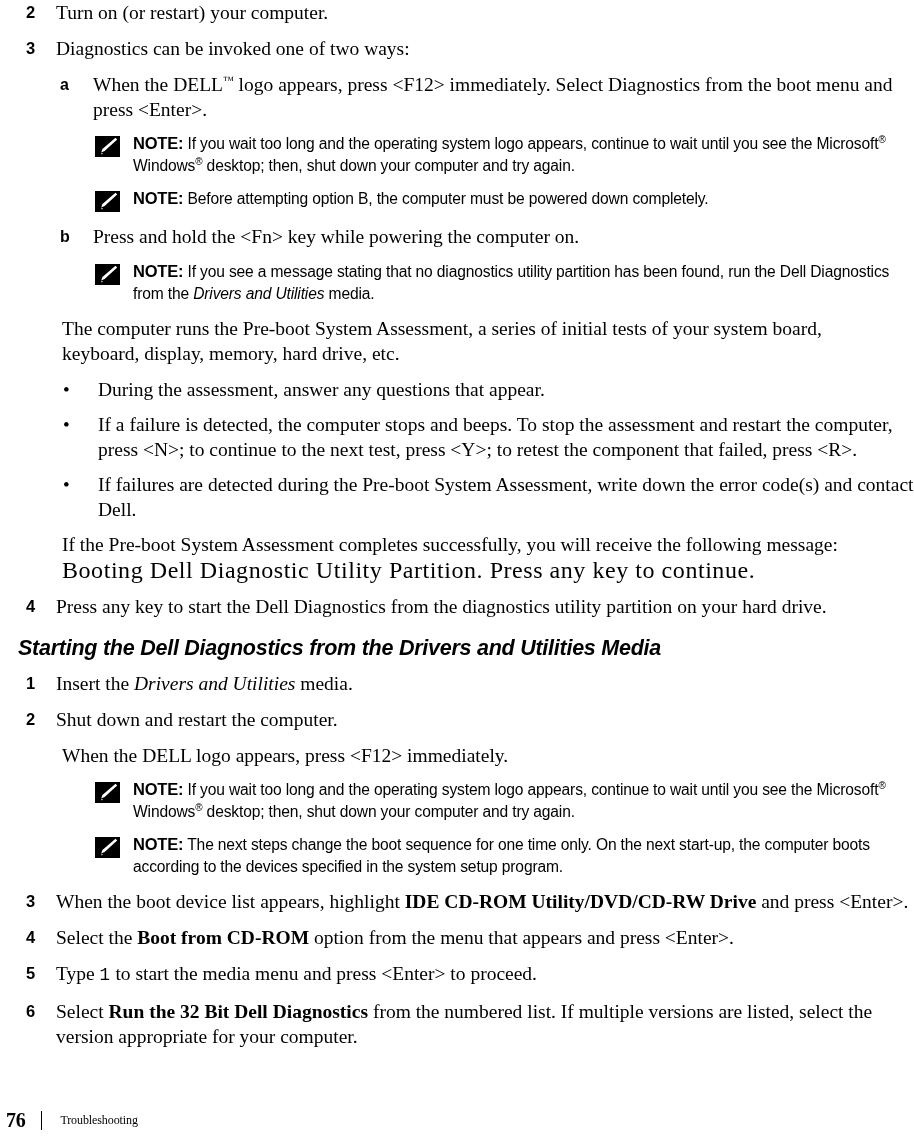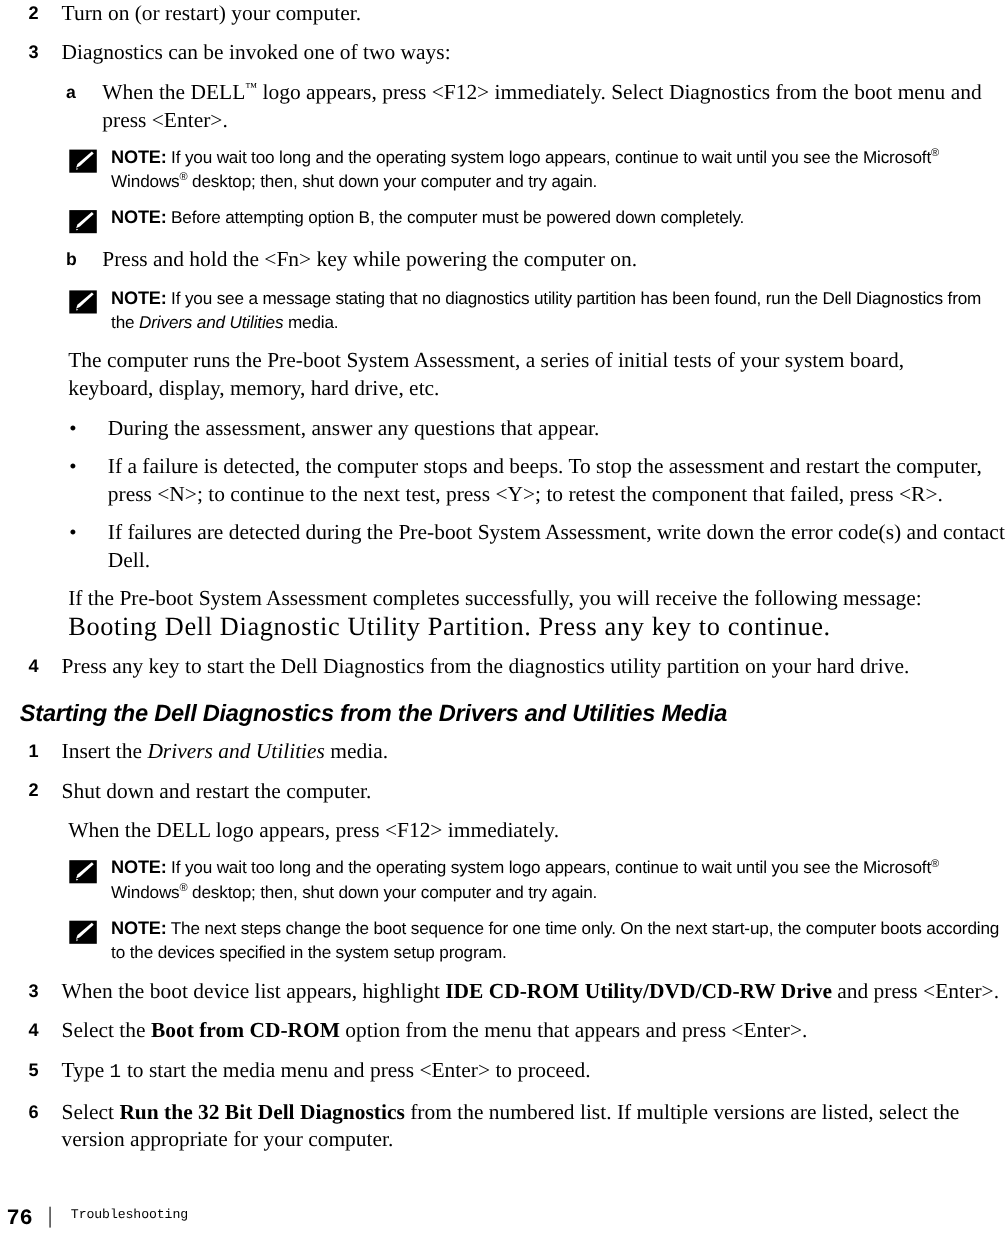--- a/index.html
+++ b/index.html
@@ -93,21 +93,21 @@
     flex: 1 1 auto;
     font-size: 19.5px;
     line-height: 25px;
   }
 
   
   .note {
     display: flex;
     align-items: flex-start;
     margin: 12px 0 12px 0;
-    padding-left: 63px;
+    padding-left: 95px;
     padding-right: 0px;
   }
   .note-icon {
     flex: 0 0 auto;
     width: 25px;
     height: 21px;
     background: #000000;
     margin-top: 3px;
     margin-right: 13px;
     position: relative;
@@ -175,22 +175,22 @@
   .sp-top-10 { margin-top: 6px; }
 
   
   .footer {
     position: absolute;
     left: 0;
     bottom: 0px;
     width: 728px;
     height: 46px;
     display: flex;
-    align-items: flex-start;
-    font-family: Liberation Mono, monospace;
+    align-items: center;
+    font-family: Liberation Serif, serif;
   }
   .footer-page {
     margin-left: 6px;
     font-weight: bold;
     font-size: 20px;
     letter-spacing: -0.3px;
   }
   .footer-sep {
     margin: 0 10px 0 16px;
     width: 1px;

